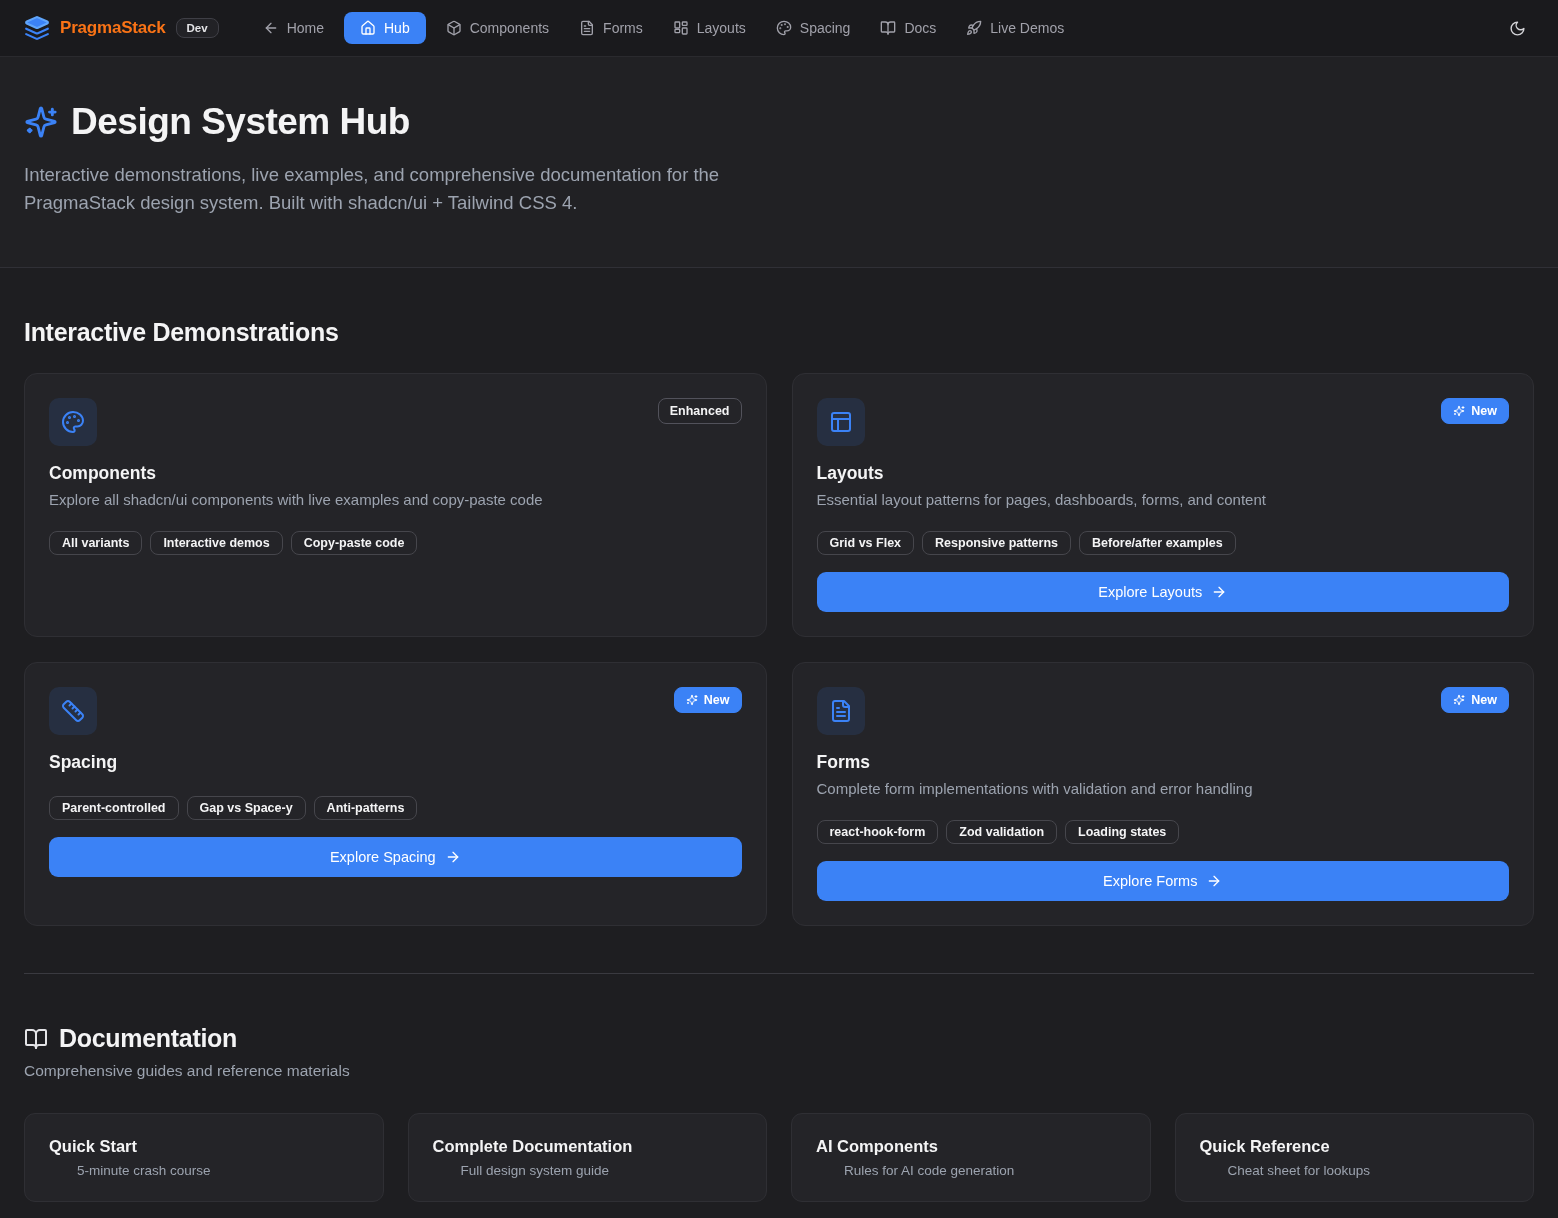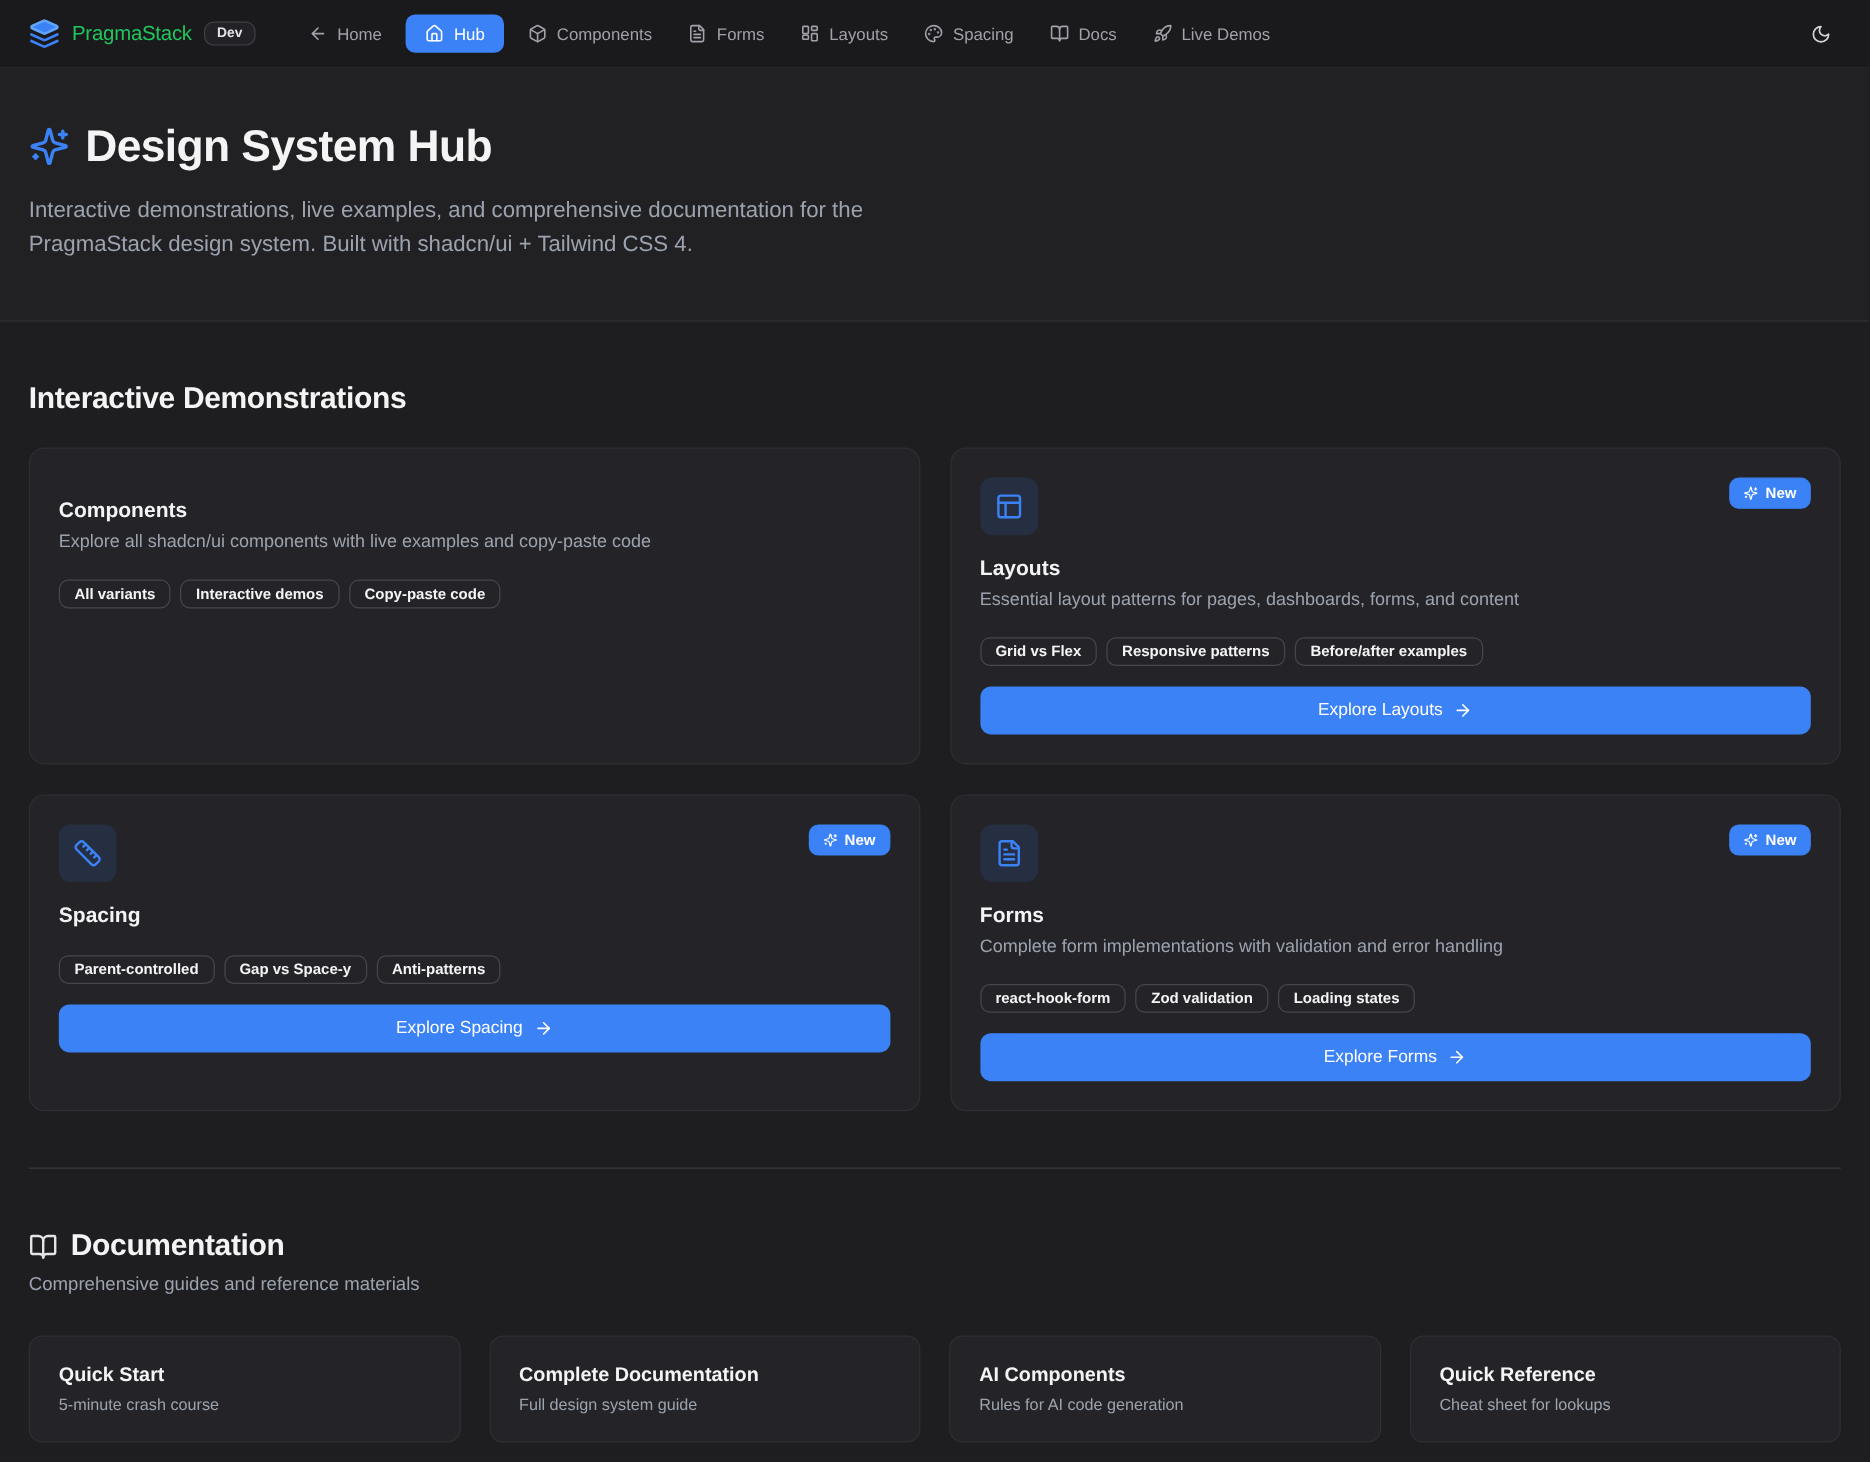--- a/index.html
+++ b/index.html
@@ -17,21 +17,21 @@
   
   .navbar {
     height: 57px;
     background: #1a1a1d;
     border-bottom: 1px solid #2a2a2e;
     display: flex;
     align-items: center;
     padding: 0 24px;
   }
   .brand { display: flex; align-items: center; gap: 10px; }
-  .brand-name { font-size: 17px; font-weight: 400; color: #22c55e; letter-spacing: -0.2px; }
+  .brand-name { font-size: 17px; font-weight: 700; color: #f97316; letter-spacing: -0.2px; }
   .brand-badge {
     font-size: 11.5px; font-weight: 700; color: #e4e4e7;
     border: 1px solid #3f3f46; border-radius: 8px;
     padding: 3px 10px; background: #222226;
   }
   .nav-items { display: flex; align-items: flex-end; gap: 10px; margin-left: 34px; }
   .nav-item {
     display: flex; align-items: center; gap: 8px;
     color: #a1a1aa; font-size: 14px; font-weight: 500;
     padding: 8px 10px; border-radius: 8px; cursor: pointer;
@@ -129,21 +129,21 @@
     gap: 24px;
   }
   .doc-card {
     background: #242428;
     border: 1px solid #2f2f34;
     border-radius: 11px;
     padding: 23px 24px;
     cursor: pointer;
   }
   .doc-title { font-size: 16.5px; font-weight: 700; color: #f4f4f5; }
-  .doc-sub { margin-top: 7px; font-size: 13.5px; color: #9ca3af; }
+  .doc-sub { margin-top: 7px; font-size: 13.5px; color: #9ca3af; margin-left: 28px; }
 </style>
 </head>
 <body>
 
 <header class="navbar">
   <div class="brand">
     <span class="brand-icon">
         <svg viewBox="0 0 24 24" fill="none" stroke="currentColor" stroke-width="2" stroke-linecap="round" stroke-linejoin="round" style="width: 26px; height: 26px;">
           <path fill="#3b82f6" stroke="#60a5fa" d="M12.83 2.18a2 2 0 0 0-1.66 0L2.6 6.08a1 1 0 0 0 0 1.83l8.58 3.91a2 2 0 0 0 1.66 0l8.58-3.9a1 1 0 0 0 0-1.83Z"></path>
           <path stroke="#3b82f6" d="m22 17.65-9.17 4.16a2 2 0 0 1-1.66 0L2 17.65"></path>
@@ -269,20 +269,34 @@
   </div>
   <p class="hero-subtitle">Interactive demonstrations, live examples, and comprehensive documentation for the PragmaStack design system. Built with shadcn/ui + Tailwind CSS 4.</p>
 </section>
 
 <section class="section">
   <div class="section-heading-row">
     <h2 class="section-heading">Interactive Demonstrations</h2>
   </div>
   <div class="demo-grid">
   <div class="demo-card">
+    <div class="demo-card-head">
+      <div class="icon-tile">
+            <svg viewBox="0 0 24 24" fill="none" stroke="currentColor" stroke-width="2" stroke-linecap="round" stroke-linejoin="round" style="width: 24px; height: 24px;">
+              <path d="M12 2C6.5 2 2 6.5 2 12s4.5 10 10 10c.926 0 1.648-.746 1.648-1.688 0-.437-.18-.835-.437-1.125-.29-.289-.438-.652-.438-1.125a1.64 1.64 0 0 1 1.668-1.668h1.996c3.051 0 5.555-2.503 5.555-5.554C21.965 6.012 17.461 2 12 2z"></path>
+              <circle cx="13.5" cy="6.5" r=".5" fill="currentColor"></circle>
+              <circle cx="17.5" cy="10.5" r=".5" fill="currentColor"></circle>
+              <circle cx="8.5" cy="7.5" r=".5" fill="currentColor"></circle>
+              <circle cx="6.5" cy="12.5" r=".5" fill="currentColor"></circle>
+            </svg>
+          </div>
+      <span class="badge badge--outline">
+            <span>Enhanced</span>
+          </span>
+    </div>
     <h3 class="demo-title">Components</h3>
     <p class="demo-desc">Explore all shadcn/ui components with live examples and copy-paste code</p>
     <div class="tag-row">
           <span class="tag">All variants</span>
           <span class="tag">Interactive demos</span>
           <span class="tag">Copy-paste code</span>
         </div>
   </div>
 
   <div class="demo-card">

